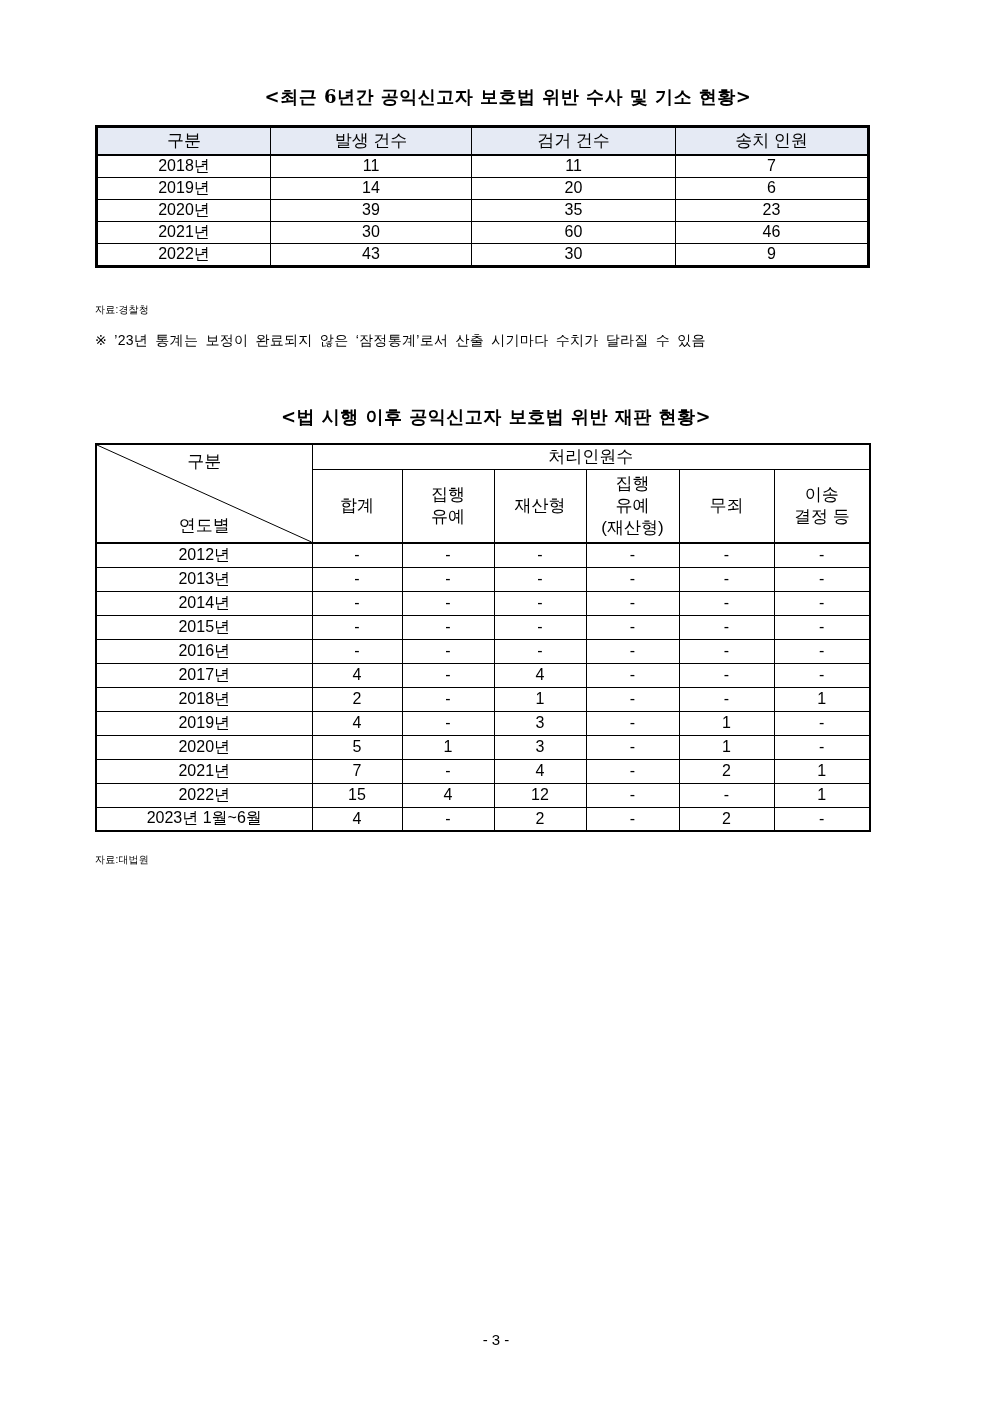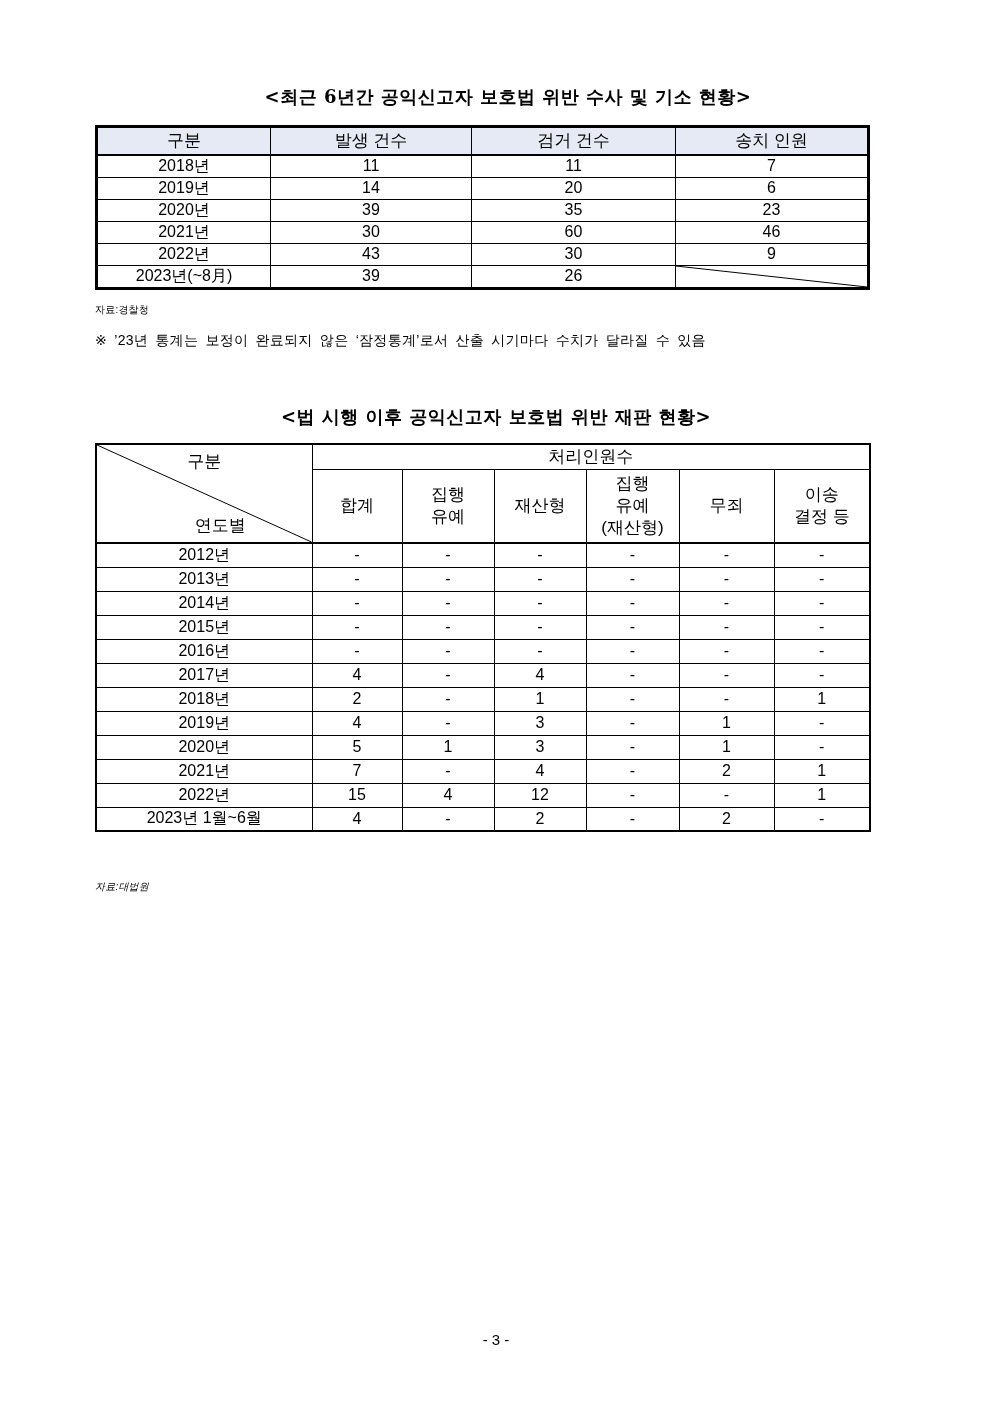--- a/index.html
+++ b/index.html
@@ -37,32 +37,32 @@
   #table2 { top:443px; width:774px; border:2px solid #000; }
   #table2 th, #table2 td { border:1px solid #000; font-weight:normal; }
   #table2 thead th { font-size:17px; }
   #table2 .group-row th { height:25px; }
   #table2 .sub-row th { height:74px; line-height:1.28; white-space:pre-line; border-bottom:2px solid #000; }
   #table2 td { height:24px; font-size:16px; }
   #table2 .corner-cell { border-bottom:2px solid #000; }
 
   .corner-cell { position:relative; padding:0; }
   .corner-top { position:absolute; top:5px; left:0; width:100%; text-align:center; font-size:17px; }
-  .corner-bottom { position:absolute; bottom:5px; left:0; width:100%; text-align:center; font-size:17px;margin-left:16px; }
+  .corner-bottom { position:absolute; bottom:5px; left:0; width:100%; text-align:center; font-size:17px; }
 
   .diag-cell { position:relative; }
   .diag-svg { position:absolute; top:0; left:0; width:100%; height:100%; display:block; }
   .diag-svg line { stroke:#000; stroke-width:1; }
 
   .source-line {
     position:absolute; left:95px;
     font-size:10px; letter-spacing:0.2px;
   }
   #source1 { top:303px; }
-  #source2 { top:880px;font-style:italic; }
+  #source2 { top:853px; }
   .note-line {
     position:absolute; left:95px;
     font-size:14px; letter-spacing:0.3px; word-spacing:3px;
     white-space:nowrap;
   }
   #note1 { top:332px; }
 
   .page-number {
     position:absolute; top:1331px; left:0; width:992px;
     text-align:center; font-size:15px;
@@ -111,30 +111,20 @@
         <td>2021년</td>
         <td>30</td>
         <td>60</td>
         <td>46</td>
       </tr>
       <tr>
         <td>2022년</td>
         <td>43</td>
         <td>30</td>
         <td>9</td>
-      </tr>
-      <tr>
-        <td>2023년(~8月)</td>
-        <td>39</td>
-        <td>26</td>
-        <td class="diag-cell">
-          <svg viewBox="0 0 100 100" preserveAspectRatio="none" class="diag-svg">
-            <line x1="0" y1="0" x2="100" y2="100" vector-effect="non-scaling-stroke"></line>
-          </svg>
-        </td>
       </tr>
     </tbody>
 </table>
 
 <div class="source-line" id="source1">자료:경찰청</div>
 <div class="note-line" id="note1">※ ’23년 통계는 보정이 완료되지 않은 ‘잠정통계’로서 산출 시기마다 수치가 달라질 수 있음</div>
 
 <div class="doc-title" id="title2">&lt;법 시행 이후 공익신고자 보호법 위반 재판 현황&gt;</div>
 
 <table id="table2">

